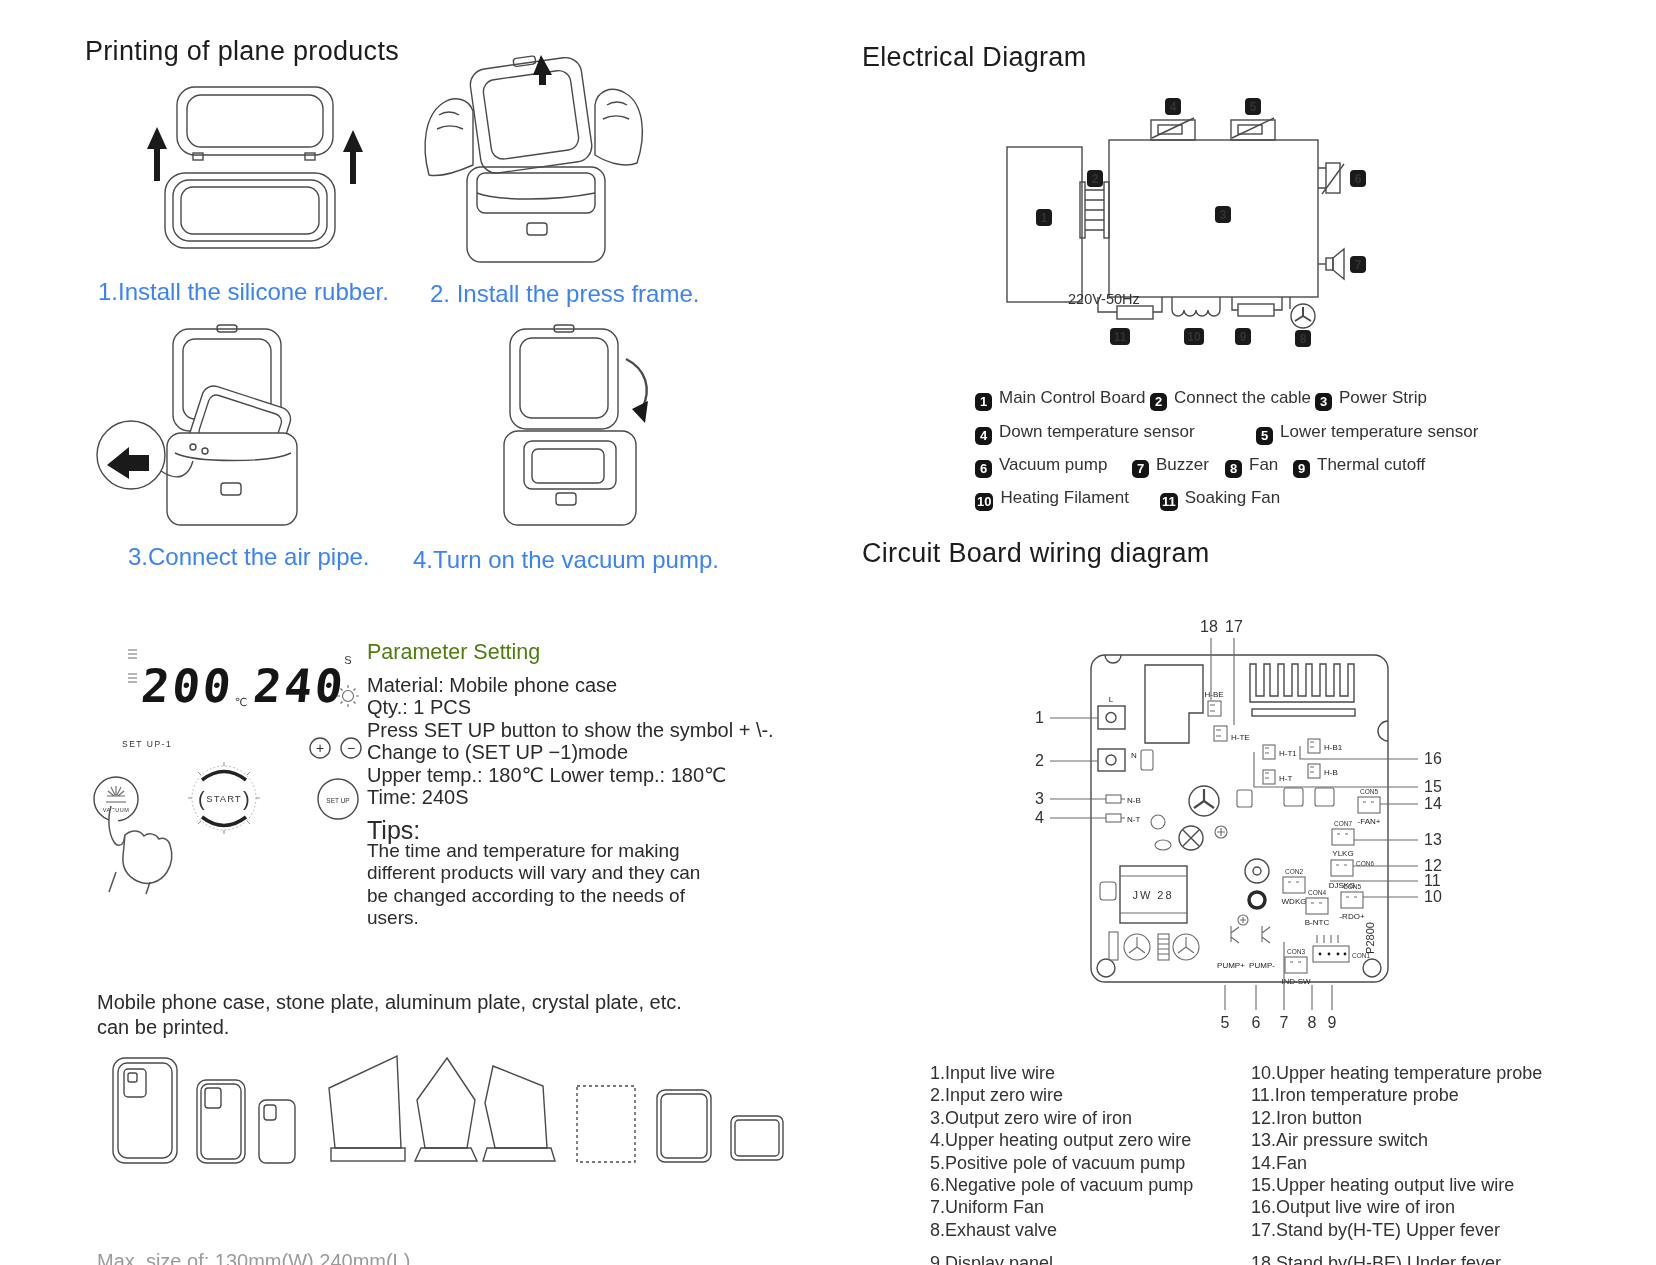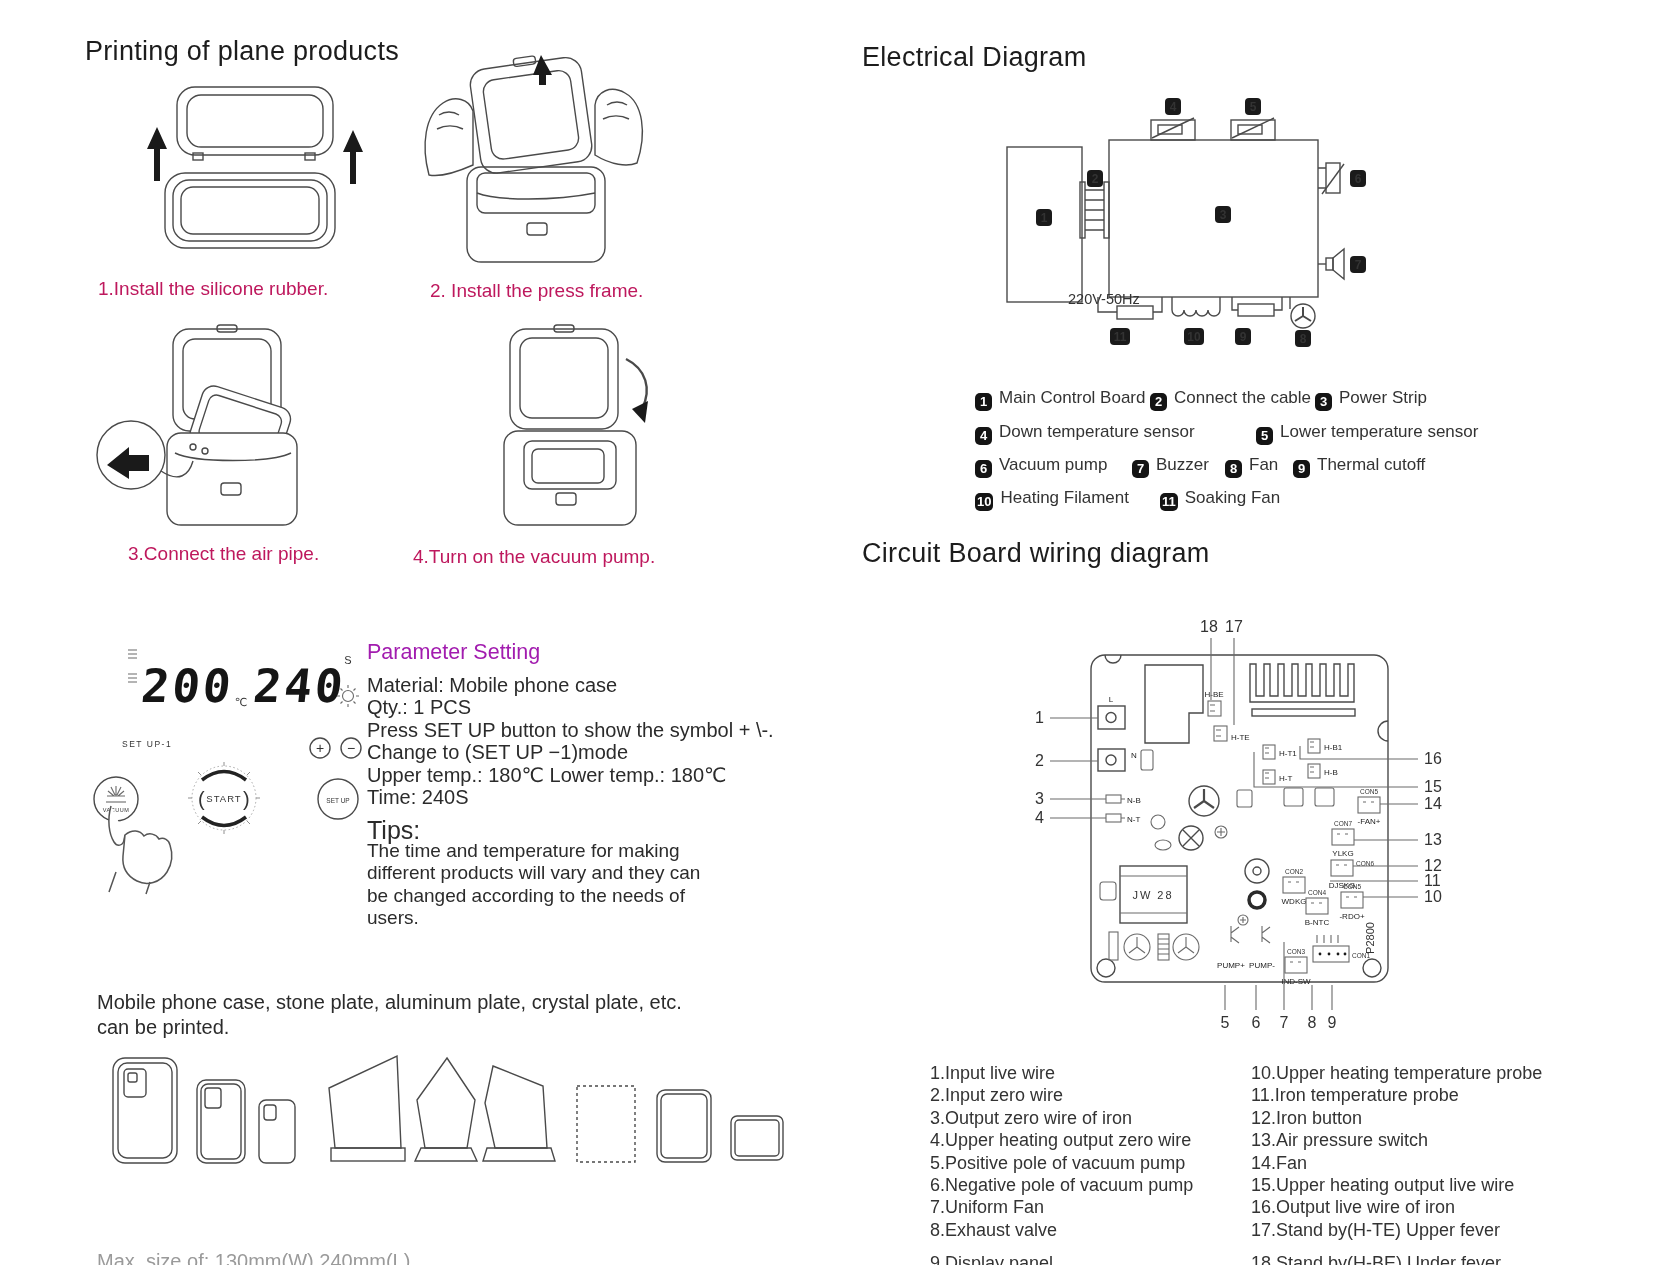--- a/index.html
+++ b/index.html
@@ -1,21 +1,21 @@
 <!DOCTYPE html>
 <html><head>
 <meta charset="utf-8">
 <style>
   html,body{margin:0;padding:0;background:#fff;}
   .page{position:relative;width:1656px;height:1265px;overflow:hidden;background:#fff;
         font-family:"Liberation Sans","DejaVu Sans",sans-serif;color:#2e2e2e;}
   .abs{position:absolute;}
   .h1{font-size:27px;color:#1c1c1c;letter-spacing:.3px;white-space:nowrap;}
-  .cap{font-size:19px;color:#be185d;white-space:nowrap;}
-  .param-title{font-size:21.5px;color:#a21caf;}
+  .cap{font-size:24px;color:#3b82f6;white-space:nowrap;}
+  .param-title{font-size:21.5px;color:#4d7c0f;}
   .param-lines{font-size:20px;line-height:22.4px;color:#2b2b2b;white-space:pre-line;}
   .tips-title{font-size:25px;color:#2b2b2b;}
   .tips-body{font-size:19px;line-height:22.4px;color:#2b2b2b;width:352px;}
   .note{font-size:20px;line-height:25px;color:#2b2b2b;width:585px;}
   .cutoff{font-size:20px;color:#9a9a9a;white-space:nowrap;}
   .leg-item{position:absolute;font-size:17px;color:#333;white-space:nowrap;}
   .badge{display:inline-block;min-width:13px;height:18px;background:#141414;color:#fff;
          border-radius:5px;font-size:13px;font-weight:bold;text-align:center;line-height:18px;
          padding:0 2px;vertical-align:-3px;margin-right:7px;}
   .wl{position:absolute;font-size:18px;color:#333;}

